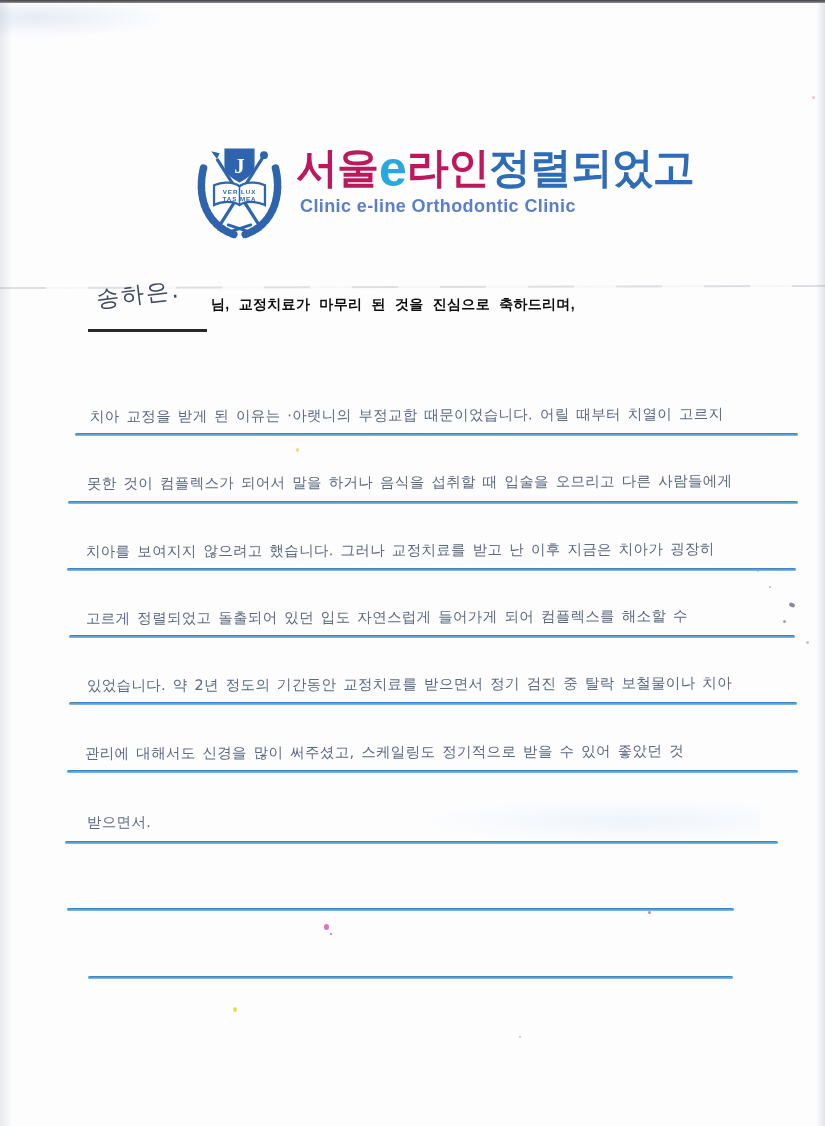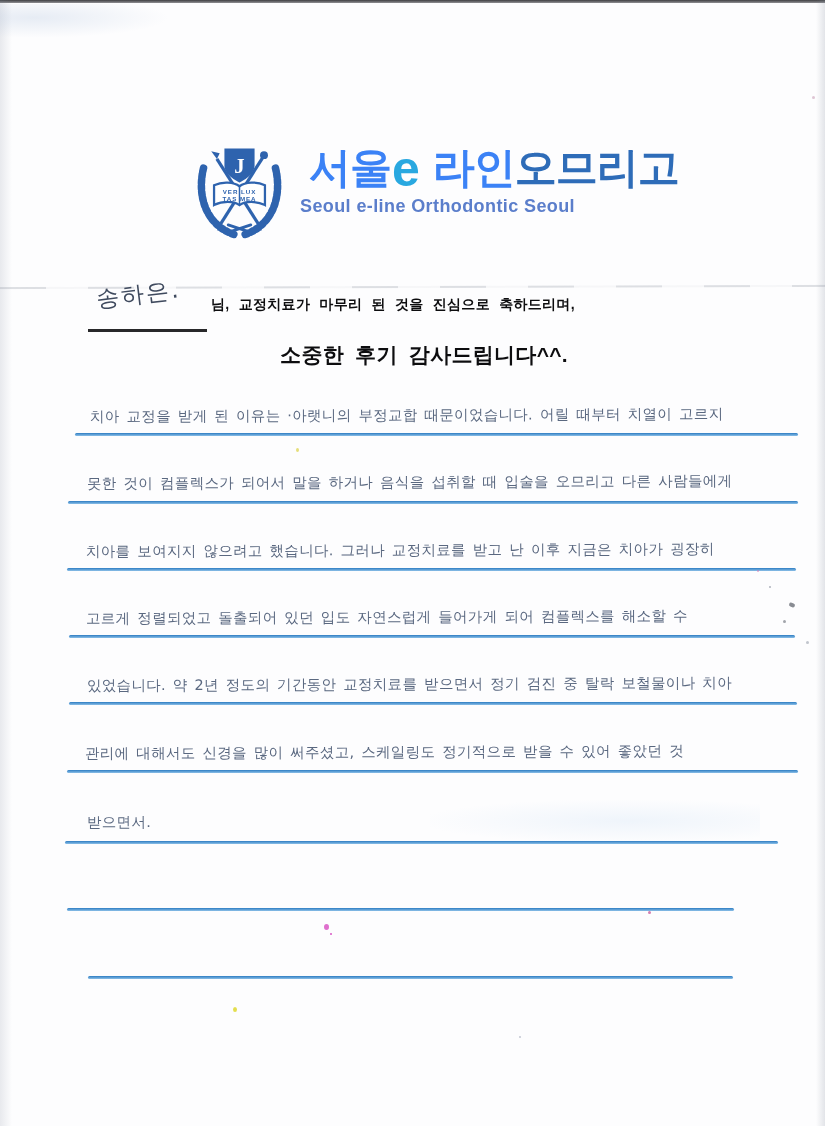--- a/index.html
+++ b/index.html
@@ -21,21 +21,21 @@
     background:repeating-linear-gradient(90deg,rgba(135,142,155,.55) 0 46px,rgba(135,142,155,.12) 46px 88px);
     transform:rotate(-0.15deg);filter:blur(.4px);}
   .haze-mid{position:absolute;left:430px;top:800px;width:330px;height:42px;
     background:radial-gradient(ellipse at 60% 50%,rgba(165,200,235,.16),rgba(165,200,235,0) 75%);}
 
   
   .logo{position:absolute;left:192px;top:141px;display:flex;align-items:flex-start;gap:9px;}
   .emblem{width:95px;height:98px;flex:0 0 auto;}
   .logo-text{padding-top:6px;}
   .logo-title{font-weight:bold;font-size:42px;line-height:1;letter-spacing:-1px;white-space:nowrap;display:flex;align-items:center;}
-  .t-navy{color:#3b82f6;margin-left:13px;}
+  .t-navy{color:#be185d;}
   .t-cyan{color:#29a8e0;font-size:50px;line-height:.8;margin:0 1px;position:relative;top:1px;}
   .t-blue{color:#2e6cb8;}
   .logo-sub{margin-top:7px;padding-left:4px;font-size:18px;font-weight:bold;
     color:#5b7ecb;letter-spacing:.4px;white-space:nowrap;}
 
   
   .greeting{position:absolute;left:88px;top:283px;width:672px;height:100px;}
   .patient-name{position:absolute;left:8px;top:-4px;font-size:23px;color:#3f4a5e;
     font-family:"DejaVu Sans",sans-serif;transform:rotate(-7deg);letter-spacing:2px;white-space:nowrap;}
   .name-underline{position:absolute;left:0;top:46px;width:119px;border-bottom:3px solid #28282a;}
@@ -97,31 +97,30 @@
       <path d="M23,47 C32,42.5 44,43.5 50,48 C56,43.5 68,42.5 77,47 L77,68 C68,63.5 56,63.5 50,68 C44,63.5 32,63.5 23,68 Z" fill="#ffffff" stroke="#2e63ae" stroke-width="2.4"></path>
       <line x1="50" y1="48" x2="50" y2="68" stroke="#2e63ae" stroke-width="1.6"></line>
       <text x="50" y="56" text-anchor="middle" font-size="6.6" font-weight="bold" font-family="Liberation Sans, sans-serif" fill="#2e63ae" letter-spacing="1">VER LUX</text>
       <text x="50" y="64" text-anchor="middle" font-size="6.6" font-weight="bold" font-family="Liberation Sans, sans-serif" fill="#2e63ae" letter-spacing="1">TAS MEA</text>
     </svg>
     <div class="logo-text">
       <div class="logo-title">
         <span class="t-navy">서울</span>
         <span class="t-cyan">e</span>
         <span class="t-navy">라인</span>
-        <span class="t-blue">오므리고</span>
+        <span class="t-blue">정렬되었고</span>
       </div>
-      <div class="logo-sub">Seoul e-line Orthodontic Seoul</div>
+      <div class="logo-sub">Clinic e-line Orthodontic Clinic</div>
     </div>
   </header>
 
   <section class="greeting">
     <span class="patient-name">송하은.</span>
     <span class="name-underline"></span>
     <span class="greet-line1">님, 교정치료가 마무리 된 것을 진심으로 축하드리며,</span>
-    <div class="greet-line2">소중한 후기 감사드립니다^^.</div>
   </section>
 
   <section>
     <div class="hand h1">치아 교정을 받게 된 이유는 ·아랫니의 부정교합 때문이었습니다.  어릴 때부터 치열이 고르지</div>
     <div class="rule l1"></div>
     <div class="hand h2">못한 것이 컴플렉스가 되어서 말을 하거나 음식을 섭취할 때 입술을 오므리고 다른 사람들에게</div>
     <div class="rule l2"></div>
     <div class="hand h3">치아를 보여지지 않으려고 했습니다.  그러나 교정치료를 받고 난 이후 지금은 치아가 굉장히</div>
     <div class="rule l3"></div>
     <div class="hand h4">고르게 정렬되었고 돌출되어 있던 입도  자연스럽게 들어가게 되어  컴플렉스를 해소할 수</div>

